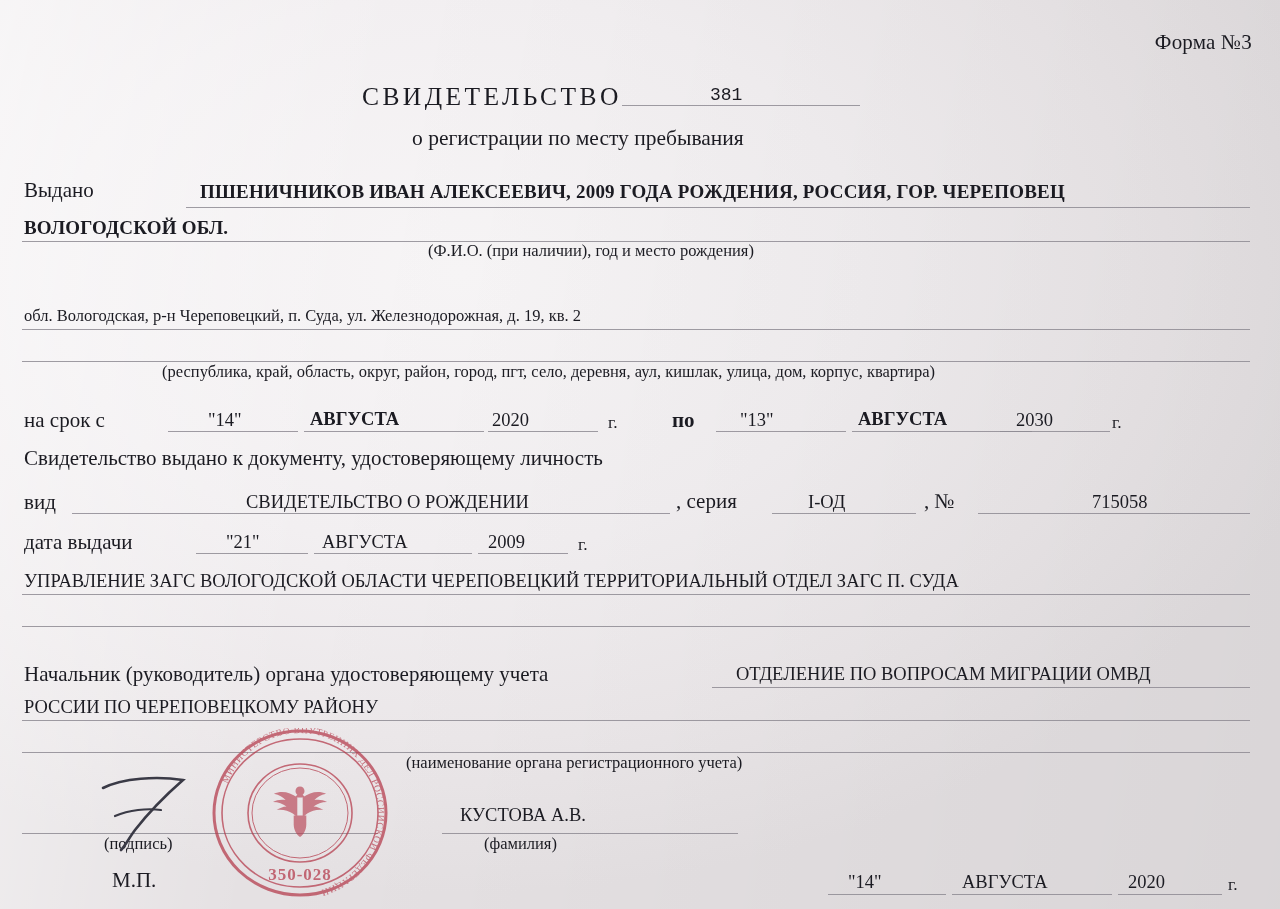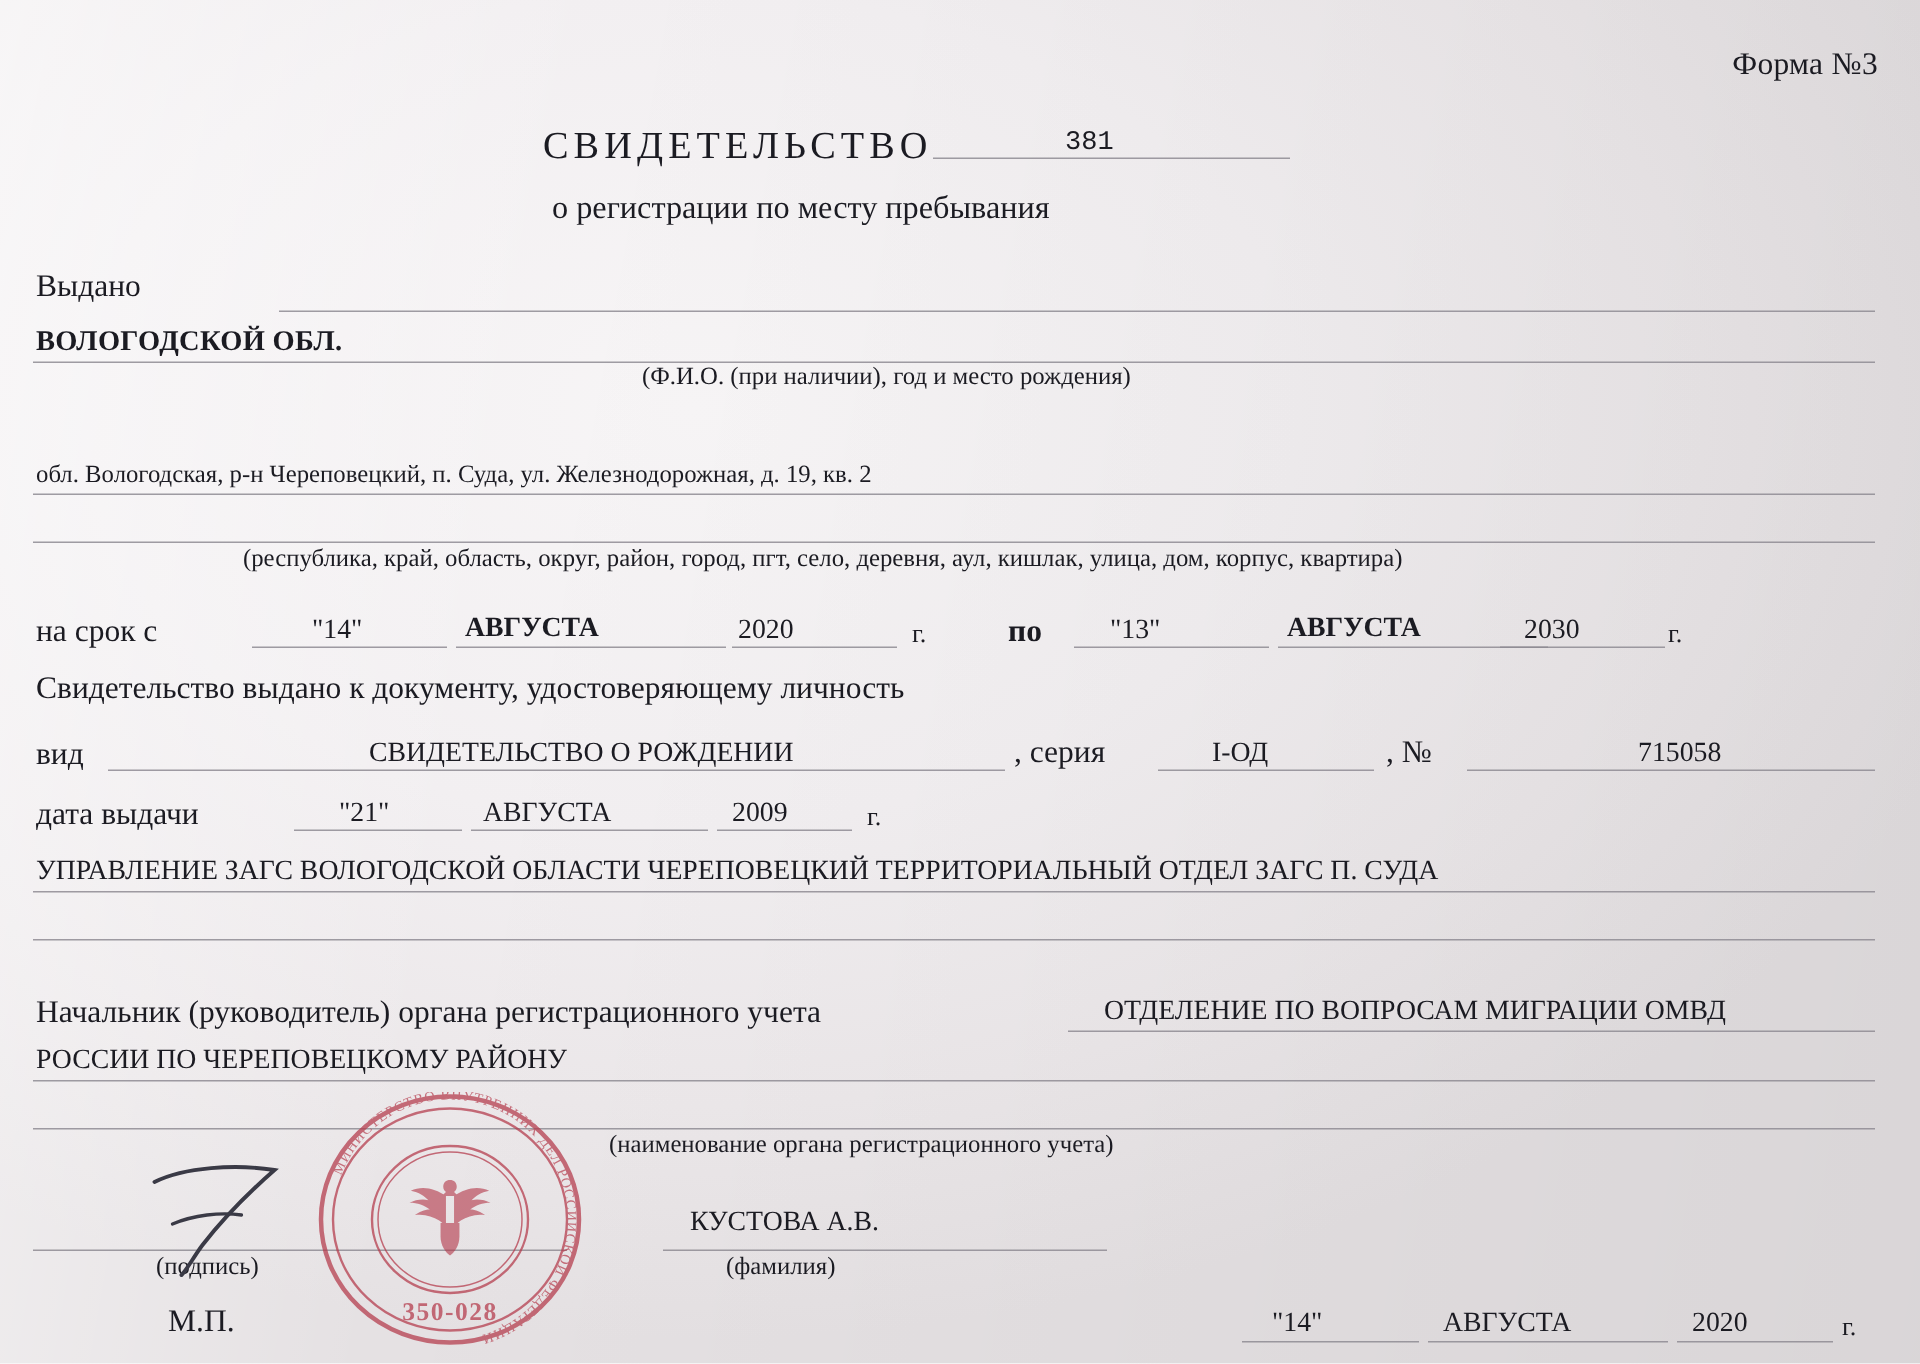--- a/index.html
+++ b/index.html
@@ -41,21 +41,21 @@
     line-height: 1;
   }
   .line {
     position: absolute;
     border-bottom: 1.3px solid #8e8b93;
     opacity: .85;
   }
 
   .form-no { font-size: 21px; letter-spacing: .2px; }
   .title { font-size: 25.5px; letter-spacing: 3.4px; }
-  .subtitle { font-size: 21.5px; }
+  .subtitle { font-size: 21.5px; margin-left: 44px; }
   .lbl { font-size: 21px; }
   .lbl-sm { font-size: 17.5px; }
   .hint { font-size: 16.5px; }
   .val-bold { font-size: 19px; font-weight: bold; letter-spacing: .2px; }
   .val { font-size: 18px; }
   .val-sm { font-size: 16.5px; }
   .val-caps { font-size: 18.5px; }
 
   
   #stamp {
@@ -88,20 +88,21 @@
 
   <div class="t form-no" style="right:28px; top:32px;">Форма №3</div>
 
   <div class="t title" style="left:362px; top:84px;">СВИДЕТЕЛЬСТВО</div>
   <div class="line" style="left:622px; top:105px; width:238px;"></div>
   <div class="t val" style="left:710px; top:86px;font-family:Liberation Mono, monospace;">381</div>
 
   <div class="t subtitle" style="left:368px; top:128px;">о регистрации по месту пребывания</div>
 
   <div class="t lbl" style="left:24px; top:180px;">Выдано</div>
+  <div class="t val-bold" style="left:200px; top:182px;">ПШЕНИЧНИКОВ ИВАН АЛЕКСЕЕВИЧ, 2009 ГОДА РОЖДЕНИЯ, РОССИЯ, ГОР. ЧЕРЕПОВЕЦ</div>
   <div class="line" style="left:186px; top:207px; width:1064px;"></div>
 
   <div class="t val-bold" style="left:24px; top:218px;">ВОЛОГОДСКОЙ ОБЛ.</div>
   <div class="line" style="left:22px; top:241px; width:1228px;"></div>
 
   <div class="t hint" style="left:428px; top:243px;">(Ф.И.О. (при наличии), год и место рождения)</div>
 
 
   <div class="t val-sm" style="left:24px; top:308px;">обл. Вологодская, р-н Череповецкий, п. Суда, ул. Железнодорожная, д. 19, кв. 2</div>
   <div class="line" style="left:22px; top:329px; width:1228px;"></div>
@@ -154,21 +155,21 @@
   <div class="t val-caps" style="left:322px; top:533px;">АВГУСТА</div>
 
   <div class="line" style="left:478px; top:553px; width:90px;"></div>
   <div class="t val-caps" style="left:488px; top:533px;">2009</div>
   <div class="t lbl-sm" style="left:578px; top:536px;">г.</div>
 
   <div class="t val-caps" style="left:24px; top:572px;">УПРАВЛЕНИЕ ЗАГС ВОЛОГОДСКОЙ ОБЛАСТИ ЧЕРЕПОВЕЦКИЙ ТЕРРИТОРИАЛЬНЫЙ ОТДЕЛ ЗАГС П. СУДА</div>
   <div class="line" style="left:22px; top:594px; width:1228px;"></div>
   <div class="line" style="left:22px; top:626px; width:1228px;"></div>
 
-  <div class="t lbl" style="left:24px; top:664px;">Начальник (руководитель) органа регистрационного учета</div>
+  <div class="t lbl" style="left:24px; top:664px;">Начальник (руководитель) органа удостоверяющему учета</div>
   <div class="line" style="left:712px; top:687px; width:538px;"></div>
   <div class="t val-caps" style="left:736px; top:665px;">ОТДЕЛЕНИЕ ПО ВОПРОСАМ МИГРАЦИИ ОМВД</div>
 
   <div class="t val-caps" style="left:24px; top:698px;">РОССИИ ПО ЧЕРЕПОВЕЦКОМУ РАЙОНУ</div>
   <div class="line" style="left:22px; top:720px; width:1228px;"></div>
   <div class="line" style="left:22px; top:752px; width:1228px;"></div>
 
   <div class="t hint" style="left:406px; top:755px;">(наименование органа регистрационного учета)</div>
 
   <div class="line" style="left:22px; top:833px; width:356px;"></div>

